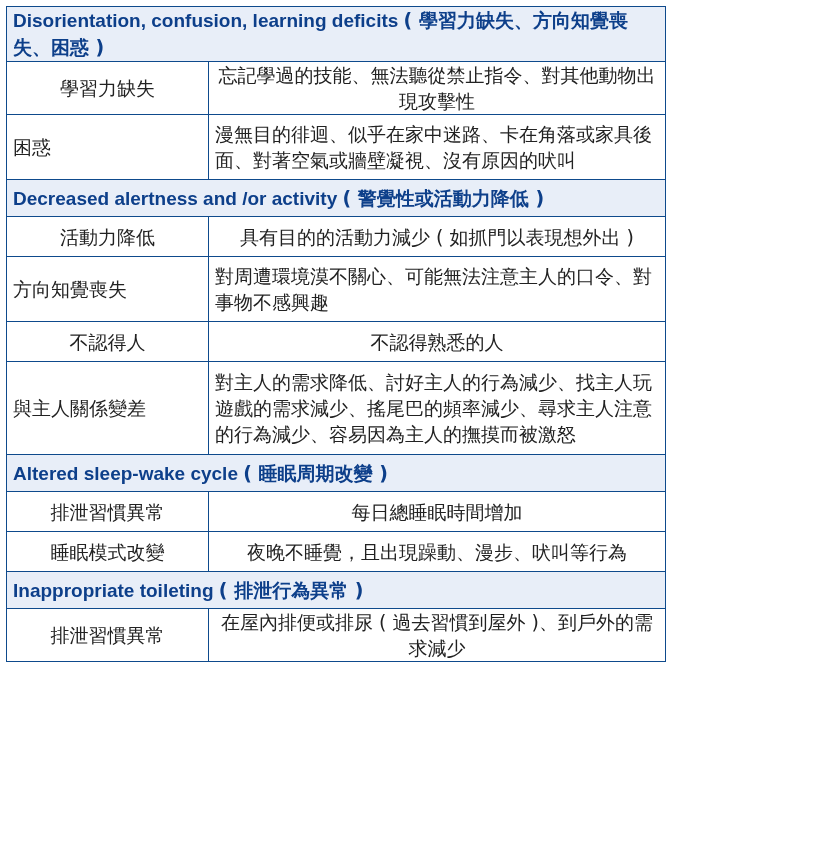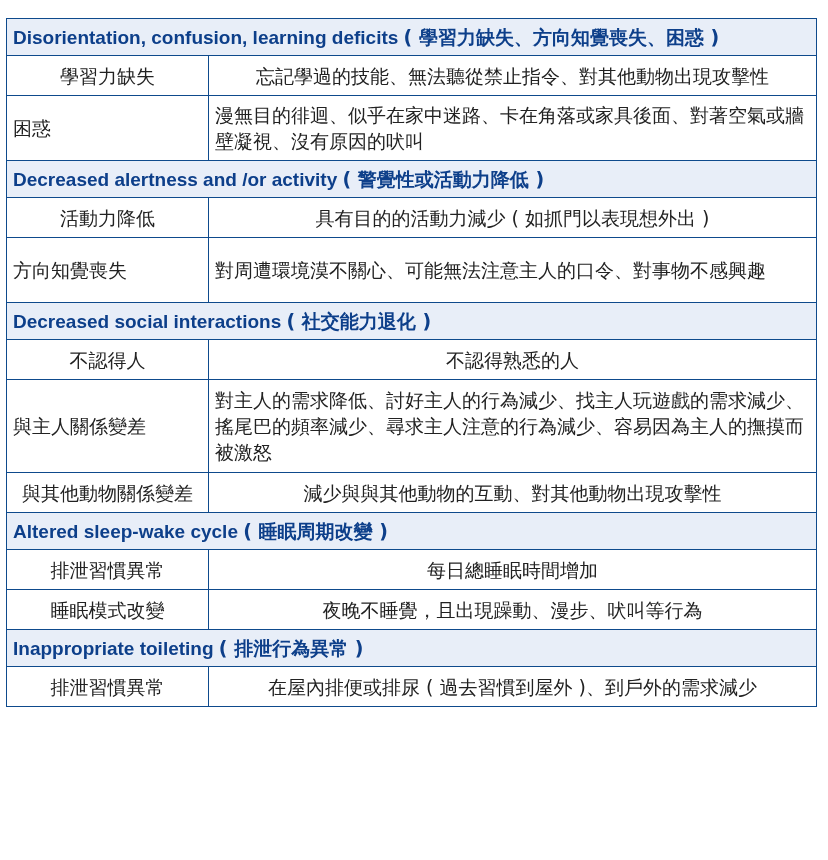--- a/index.html
+++ b/index.html
@@ -1,23 +1,22 @@
 <!DOCTYPE html>
 <html><head>
 <meta charset="utf-8">
 <style>
   html, body { margin: 0; padding: 0; background: #ffffff; }
   body { width: 828px; height: 860px; position: relative; overflow: hidden;
          font-family: "DejaVu Sans", "Liberation Sans", sans-serif; }
   table.symptoms {
     position: absolute; left: 6px; top: 6px;
-    width: 811px;
+    width: 660px;
     border-collapse: collapse;
     table-layout: fixed;
-    margin-top: 12px;
   }
   table.symptoms td {
     border: 1.5px solid #0e4a8c;
     padding: 0 6px;
     vertical-align: middle;
     color: #222;
     font-size: 19px;
     line-height: 26px;
   }
   tr.section td {
@@ -60,34 +59,27 @@
     </tr>
     <tr class="r1">
       <td>活動力降低</td>
       <td>具有目的的活動力減少 ( 如抓門以表現想外出 )</td>
     </tr>
     <tr class="r2">
       <td>方向知覺喪失</td>
       <td>對周遭環境漠不關心、可能無法注意主人的口令、對事物不感興趣</td>
     </tr>
 
-    <tr class="section">
-      <td colspan="2"><span>Decreased social interactions</span> <span class="zh">( 社交能力退化 )</span></td>
-    </tr>
     <tr class="r1">
       <td>不認得人</td>
       <td>不認得熟悉的人</td>
     </tr>
     <tr class="r3">
       <td>與主人關係變差</td>
       <td>對主人的需求降低、討好主人的行為減少、找主人玩遊戲的需求減少、搖尾巴的頻率減少、尋求主人注意的行為減少、容易因為主人的撫摸而被激怒</td>
-    </tr>
-    <tr class="r1">
-      <td style="white-space:nowrap;">與其他動物關係變差</td>
-      <td>減少與與其他動物的互動、對其他動物出現攻擊性</td>
     </tr>
 
     <tr class="section">
       <td colspan="2"><span>Altered sleep-wake cycle</span> <span class="zh">( 睡眠周期改變 )</span></td>
     </tr>
     <tr class="r1">
       <td>排泄習慣異常</td>
       <td>每日總睡眠時間增加</td>
     </tr>
     <tr class="r1">

